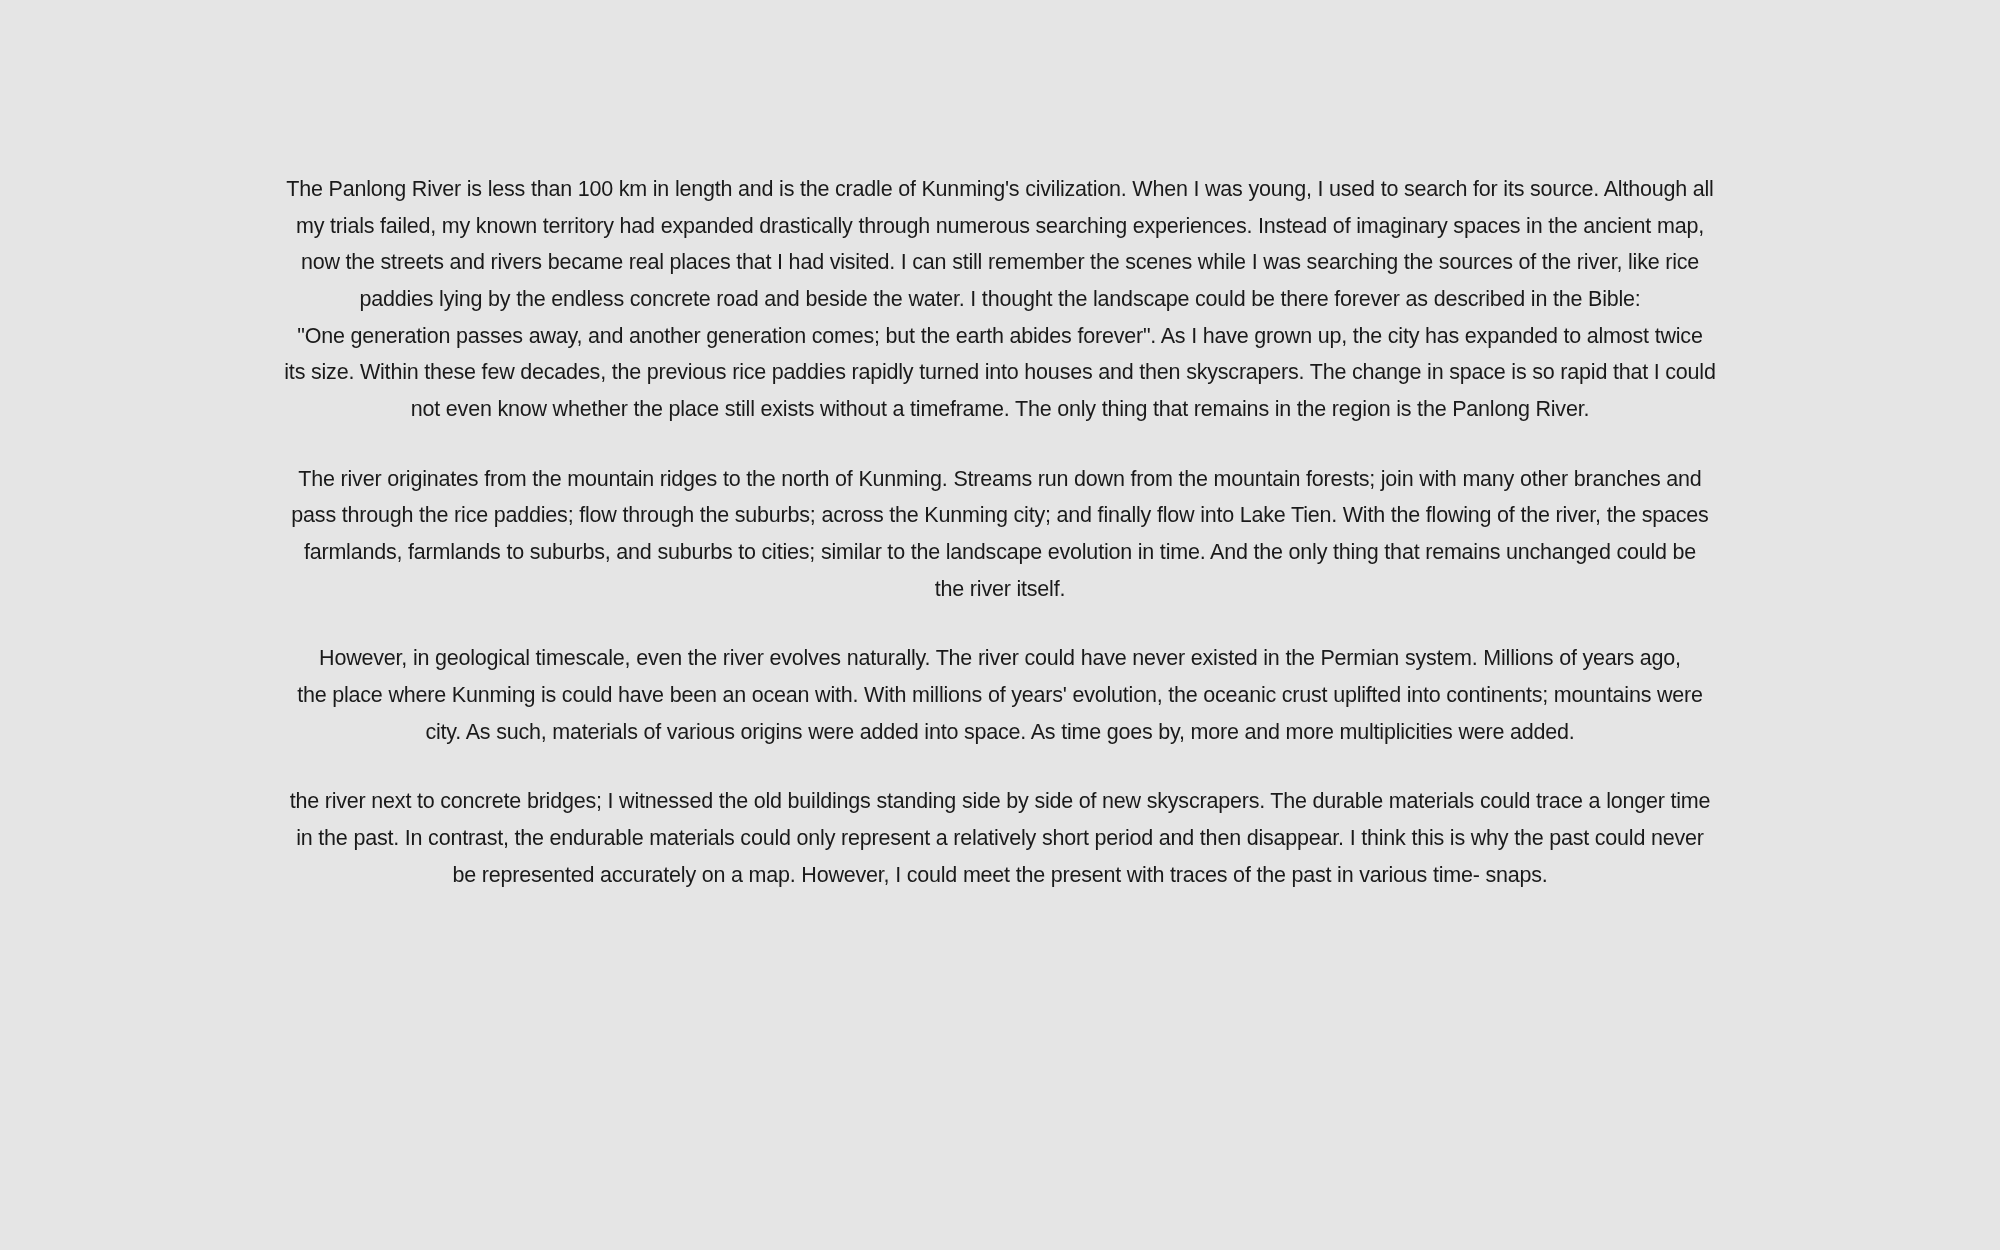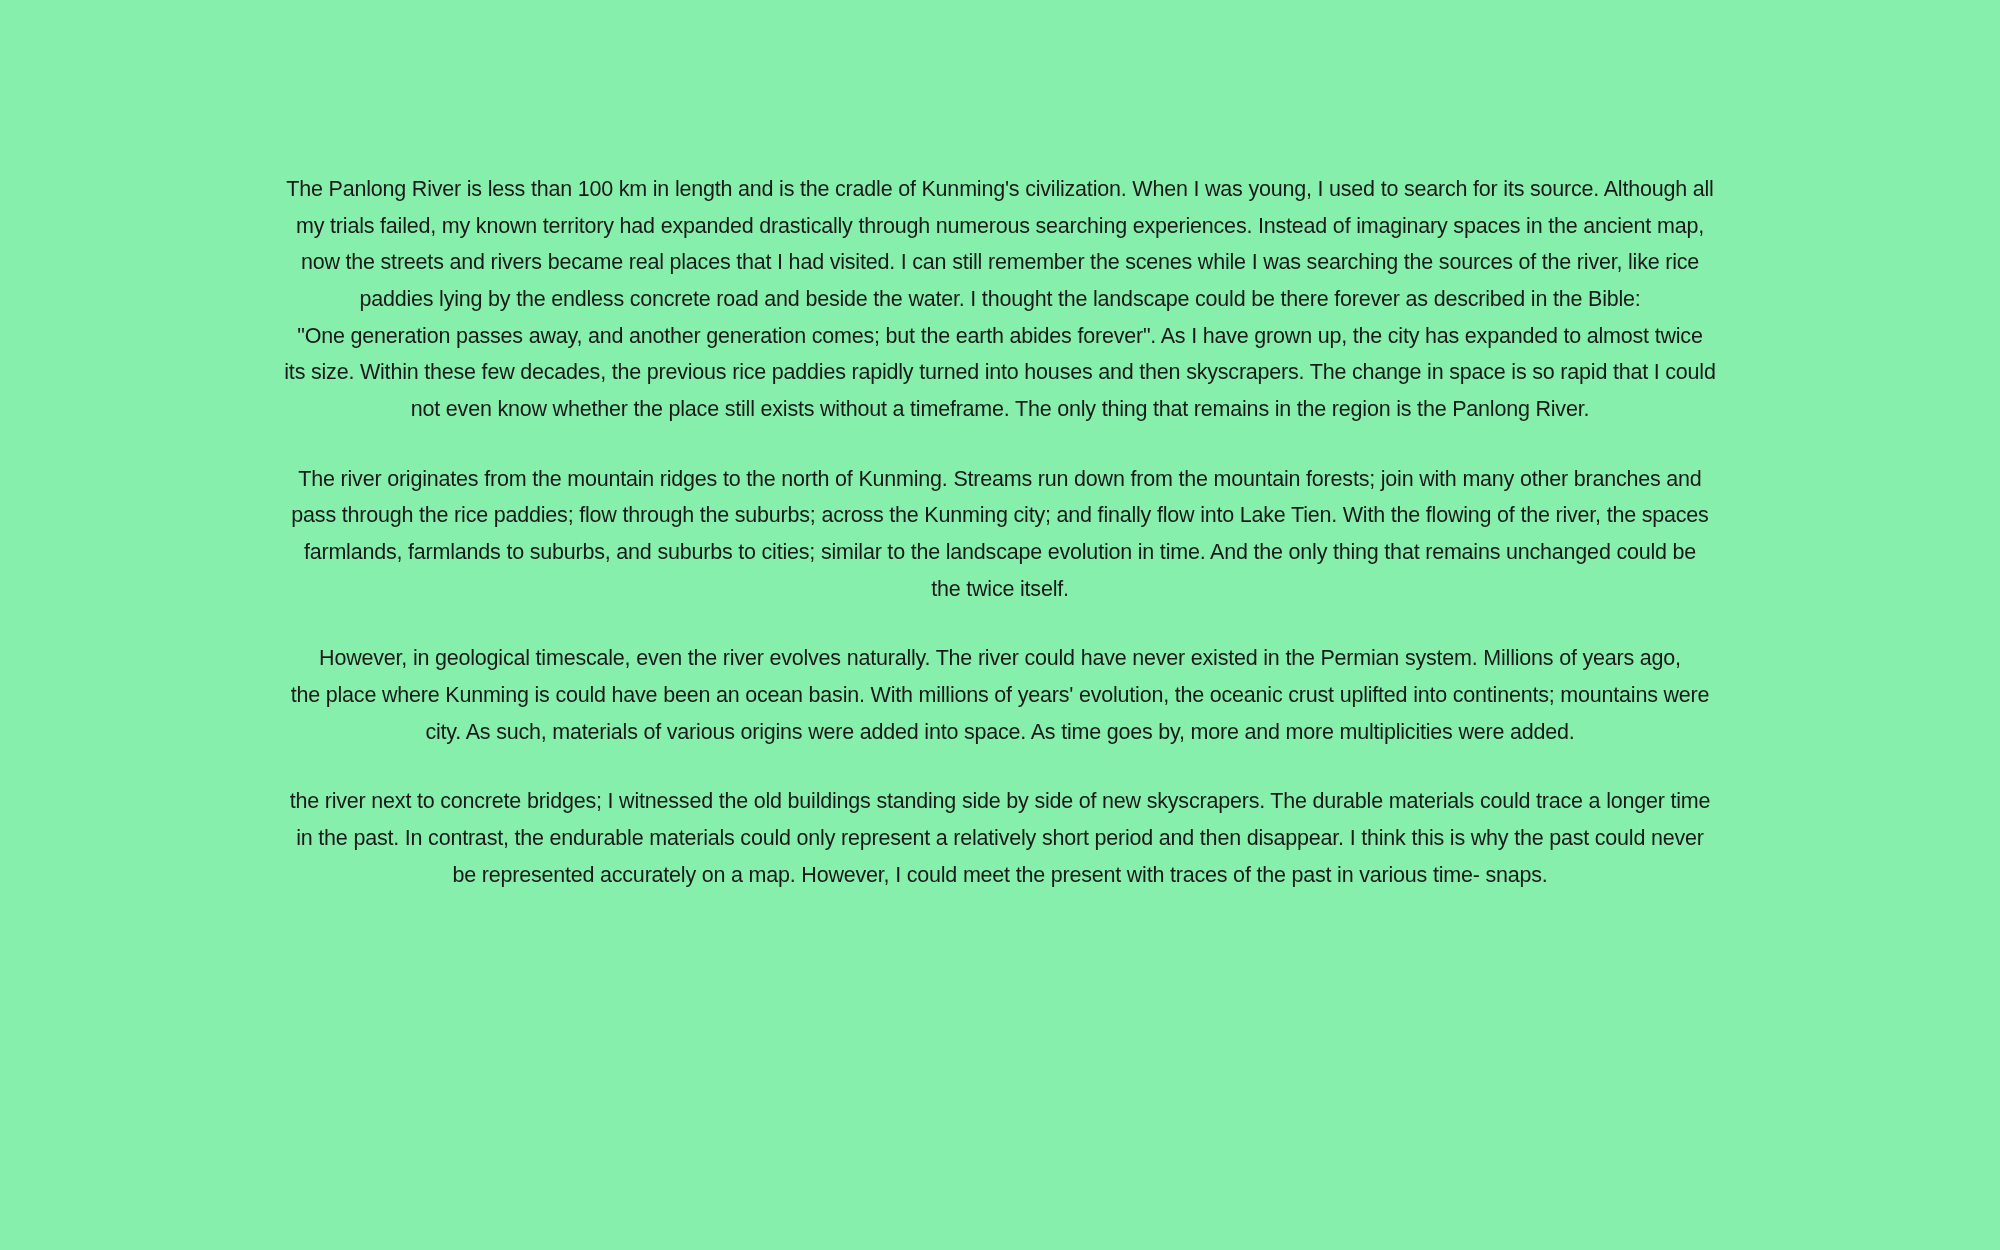--- a/index.html
+++ b/index.html
@@ -4,21 +4,21 @@
 <style>
   html, body {
     margin: 0;
     padding: 0;
     background: #ffffff;
   }
   .page {
     position: relative;
     width: 2000px;
     height: 1250px;
-    background: #86efac;
+    background: #e5e5e5;
     overflow: hidden;
   }
   .text-block {
     position: absolute;
     left: 50%;
     transform: translateX(-50%);
     top: 171px;
     width: 1720px;
     text-align: center;
     color: #1a1a1a;
@@ -49,26 +49,26 @@
       <span class="line">paddies lying by the endless concrete road and beside the water. I thought the landscape could be there forever as described in the Bible:</span>
       <span class="line">"One generation passes away, and another generation comes; but the earth abides forever". As I have grown up, the city has expanded to almost twice</span>
       <span class="line">its size. Within these few decades, the previous rice paddies rapidly turned into houses and then skyscrapers. The change in space is so rapid that I could</span>
       <span class="line">not even know whether the place still exists without a timeframe. The only thing that remains in the region is the Panlong River.</span>
     </p>
 
     <p class="para">
       <span class="line">The river originates from the mountain ridges to the north of Kunming. Streams run down from the mountain forests; join with many other branches and</span>
       <span class="line">pass through the rice paddies; flow through the suburbs; across the Kunming city; and finally flow into Lake Tien. With the flowing of the river, the spaces</span>
       <span class="line">farmlands, farmlands to suburbs, and suburbs to cities; similar to the landscape evolution in time. And the only thing that remains unchanged could be</span>
-      <span class="line">the twice itself.</span>
+      <span class="line">the river itself.</span>
     </p>
 
     <p class="para">
       <span class="line">However, in geological timescale, even the river evolves naturally. The river could have never existed in the Permian system. Millions of years ago,</span>
-      <span class="line">the place where Kunming is could have been an ocean basin. With millions of years' evolution, the oceanic crust uplifted into continents; mountains were</span>
+      <span class="line">the place where Kunming is could have been an ocean with. With millions of years' evolution, the oceanic crust uplifted into continents; mountains were</span>
       <span class="line">city. As such, materials of various origins were added into space. As time goes by, more and more multiplicities were added.</span>
     </p>
 
     <p class="para">
       <span class="line">the river next to concrete bridges; I witnessed the old buildings standing side by side of new skyscrapers. The durable materials could trace a longer time</span>
       <span class="line">in the past. In contrast, the endurable materials could only represent a relatively short period and then disappear. I think this is why the past could never</span>
       <span class="line">be represented accurately on a map. However, I could meet the present with traces of the past in various time- snaps.</span>
     </p>
 
   </div>

